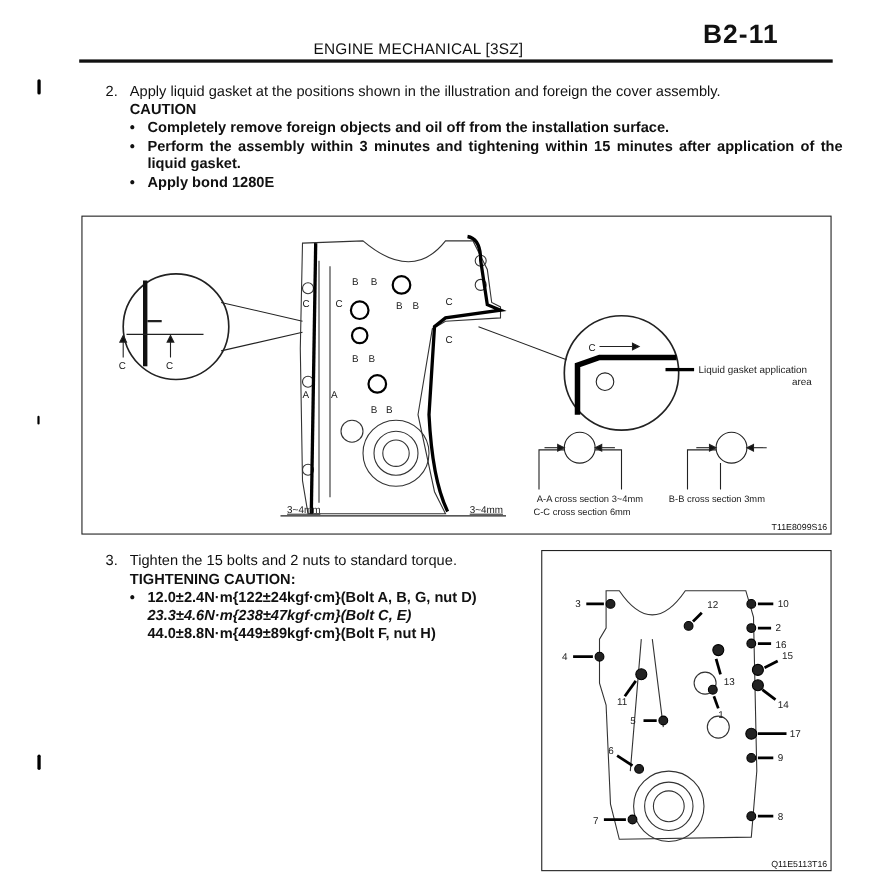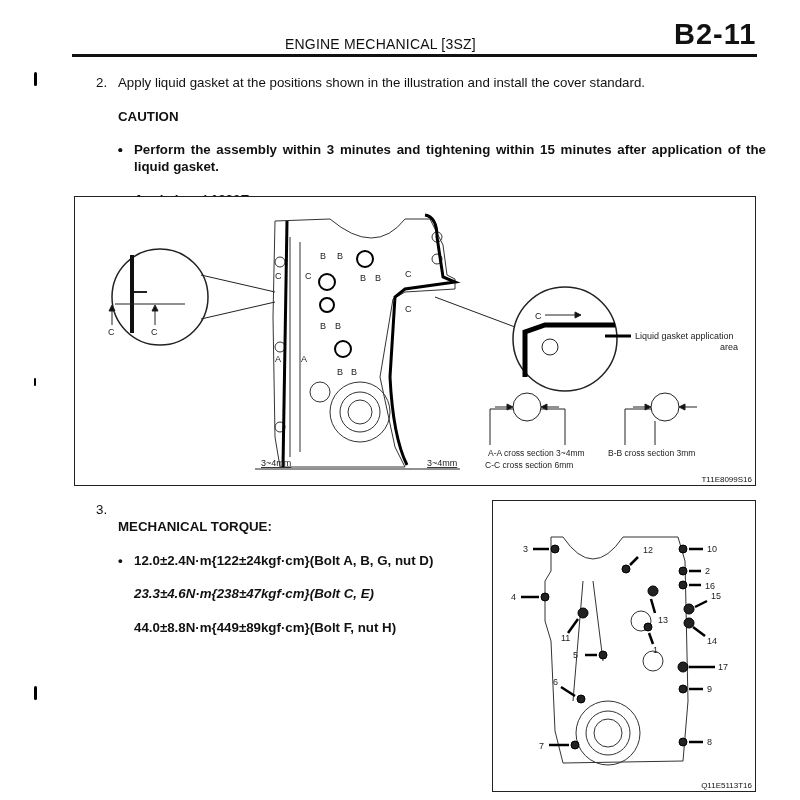--- a/index.html
+++ b/index.html
@@ -1,48 +1,48 @@
 <!DOCTYPE html>
 <html><head>
 <meta charset="utf-8">
 <style>
   html, body { margin:0; padding:0; background:#fff; }
   body { width:800px; height:800px; position:relative; overflow:hidden;
          font-family:"Liberation Sans", sans-serif; color:#111; }
   .abs { position:absolute; }
   .hdr-title { left:285px; top:36px; font-size:14px; letter-spacing:0.2px;text-align:right; }
-  .hdr-page { left:674px; top:18px; font-size:29px; font-weight:bold; letter-spacing:1px; }
+  .hdr-page { left:639px; top:18px; font-size:24px; font-weight:bold; letter-spacing:1px; }
   .hdr-rule { left:72px; top:54px; width:685px; height:3px; background:#111; }
   .binder { left:34px; width:3px; background:#000; border-radius:2px; }
   .step { font-size:13.3px; line-height:16.5px; }
   .step .num { position:absolute; left:0; }
-  .bold { font-weight:bold;margin-top:17px; }
+  .bold { font-weight:bold; }
   .bullet { position:absolute; left:0; }
   .fig { border:1.5px solid #222; background:#fff; }
   .figcode { font-size:8px; position:absolute; right:3px; bottom:1px; }
   svg text { font-family:"Liberation Sans", sans-serif; }
 </style>
 </head>
 <body>
 
 <div class="abs binder" style="top:72px;height:14px;"></div>
 <div class="abs binder" style="top:378px;height:8px;width:2px;"></div>
 <div class="abs binder" style="top:686px;height:14px;"></div>
 
 <div class="abs hdr-title">ENGINE MECHANICAL [3SZ]</div>
 <div class="abs hdr-page">B2-11</div>
 <div class="abs hdr-rule"></div>
 
 <div class="abs step" style="left:96px;top:75px;width:670px;">
   <span class="num">2.</span>
   <div style="margin-left:22px;">
-    <div>Apply liquid gasket at the positions shown in the illustration and install the cover standard.</div>
+    <div>Apply liquid gasket at the positions shown in the illustration and foreign the cover assembly.</div>
     <div class="bold">CAUTION</div>
     <div class="bold" style="position:relative;padding-left:16px;">
-      <span class="bullet">•</span>
+      <span class="bullet">•</span><span>Completely remove foreign objects and oil off from the installation surface.</span>
     </div>
     <div class="bold" style="position:relative;padding-left:16px;text-align:justify;">
       <span class="bullet">•</span><span>Perform the assembly within 3 minutes and tightening within 15 minutes after application of the liquid gasket.</span>
     </div>
     <div class="bold" style="position:relative;padding-left:16px;">
       <span class="bullet">•</span><span>Apply bond 1280E</span>
     </div>
   </div>
 </div>
 
@@ -143,21 +143,22 @@
     <text x="413" y="259" font-size="8.5" fill="#222">A-A cross section 3~4mm</text>
     <text x="410" y="271" font-size="8.5" fill="#222">C-C cross section 6mm</text>
     <text x="533" y="259" font-size="8.5" fill="#222">B-B cross section 3mm</text>
   </svg>
   <span class="figcode">T11E8099S16</span>
 </div>
 
 <div class="abs step" style="left:96px;top:502px;width:380px;">
   <span class="num">3.</span>
   <div style="margin-left:22px;">
-    <div class="bold">MECHANICAL TORQUE:</div>
+    <div>Tighten the 15 bolts and 2 nuts to standard torque.</div>
+    <div class="bold">TIGHTENING CAUTION:</div>
     <div class="bold" style="position:relative;padding-left:16px;">
       <span class="bullet">•</span><span>12.0±2.4N·m{122±24kgf·cm}(Bolt A, B, G, nut D)</span>
     </div>
     <div class="bold" style="padding-left:16px;font-style:italic;">23.3±4.6N·m{238±47kgf·cm}(Bolt C, E)</div>
     <div class="bold" style="padding-left:16px;">44.0±8.8N·m{449±89kgf·cm}(Bolt F, nut H)</div>
   </div>
 </div>
 
 <div class="abs fig" style="left:492px;top:500px;width:262px;height:290px;">
   <svg width="262" height="290" viewBox="0 0 262 290">

